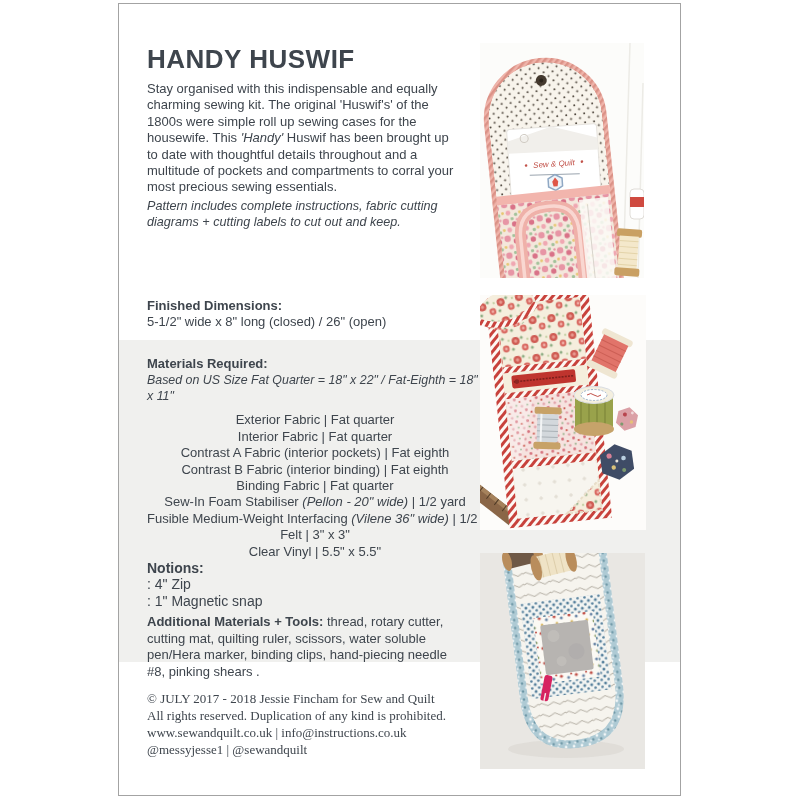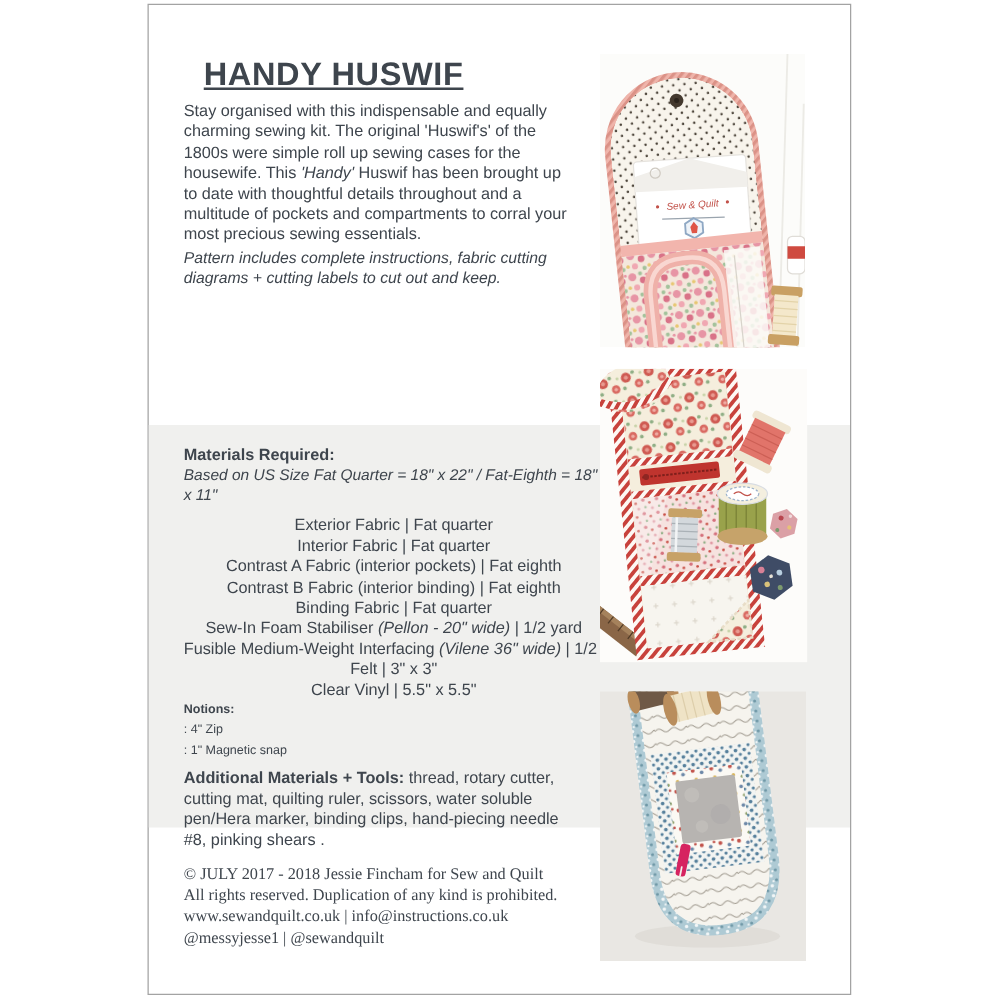--- a/index.html
+++ b/index.html
@@ -11,35 +11,34 @@
   .page{
     position:absolute;left:118px;top:3px;width:563px;height:793px;
     background:#ffffff;border:1px solid #a3a3a3;box-sizing:border-box;
   }
   .gray-band{
     position:absolute;left:0;top:336px;width:100%;height:322px;
     background:#f0f0ee;
   }
   .textcol{position:absolute;left:28px;width:316px;}
   h1.title{
-    font-size:26px;font-weight:700;letter-spacing:.5px;margin:0 0 6px 16px;
+    font-size:26px;font-weight:700;letter-spacing:.5px;margin:0 0 6px 0;
     color:#3e454d;
-    text-decoration:underline;
   }
   p{margin:0;font-size:13px;line-height:16.4px;}
   .it{font-style:italic;}
   .b{font-weight:700;}
   .intro-block{top:40px;}
   .fineprint{font-size:12.6px;font-style:italic;margin-top:2px;line-height:16px;}
   .dims-block{top:294px;}
   .mat-block{top:352px;width:336px;}
   .mat-basis{font-size:12.4px;font-style:italic;font-weight:400;line-height:16px;}
   ul.mat-list{list-style:none;margin:8px 0 0 0;padding:0;}
   ul.mat-list li{font-size:13px;line-height:16.4px;white-space:nowrap;text-align:center;}
-  .notions-line{font-size:10px;line-height:16.4px;white-space:nowrap;}
+  .notions-line{font-size:14px;line-height:16.4px;white-space:nowrap;}
   .additional{margin-top:5px;width:302px;}
   .footer-block{top:686px;width:340px;font-family:Liberation Serif, serif;}
   .footer-block p{line-height:17px;}
   .photo{position:absolute;overflow:hidden;}
   .photo svg{display:block;}
   #photo-top{left:361px;top:39px;width:164px;height:235px;}
   #photo-mid{left:361px;top:291px;width:166px;height:235px;}
   #photo-bot{left:361px;top:549px;width:165px;height:216px;}
 </style>
 </head>
@@ -47,20 +46,24 @@
 
 <div class="page">
   <div class="gray-band"></div>
 
   <div class="textcol intro-block" style="position:absolute;">
     <h1 class="title">HANDY HUSWIF</h1>
     <p><span>Stay organised with this indispensable and equally charming sewing kit. The original 'Huswif's' of the 1800s were simple roll up sewing cases for the housewife.  This </span><span class="it">'Handy'</span><span> Huswif has been brought up to date with thoughtful details throughout and a multitude of pockets and compartments to corral your most precious sewing essentials.</span></p>
     <p class="fineprint">Pattern includes complete instructions, fabric cutting diagrams + cutting labels to cut out and keep.</p>
   </div>
 
+  <div class="textcol dims-block" style="position:absolute;">
+    <p class="b">Finished Dimensions:</p>
+    <p>5-1/2" wide x 8" long (closed) / 26" (open)</p>
+  </div>
 
   <div class="textcol mat-block" style="position:absolute;">
     <p class="b">Materials Required:</p>
     <p class="mat-basis">Based on US Size Fat Quarter = 18" x 22"  / Fat-Eighth = 18" x 11"</p>
     <ul class="mat-list">
       <li><span>Exterior Fabric | Fat quarter</span><span class="it"></span><span></span></li>
       <li><span>Interior Fabric | Fat quarter</span><span class="it"></span><span></span></li>
       <li><span>Contrast A Fabric (interior pockets) | Fat eighth</span><span class="it"></span><span></span></li>
       <li><span>Contrast B Fabric (interior binding) | Fat eighth</span><span class="it"></span><span></span></li>
       <li><span>Binding Fabric | Fat quarter</span><span class="it"></span><span></span></li>

